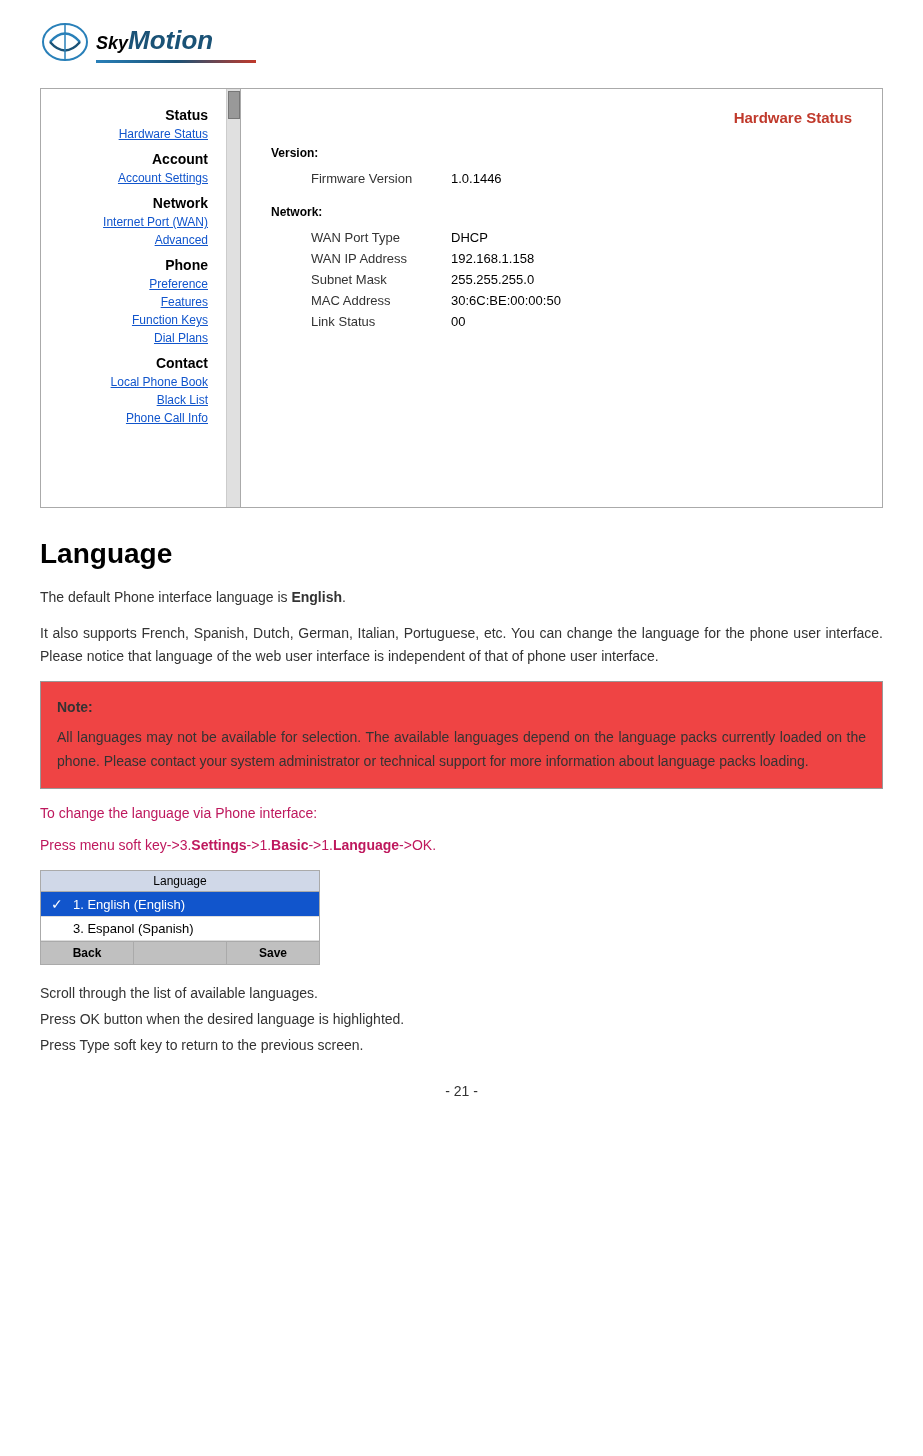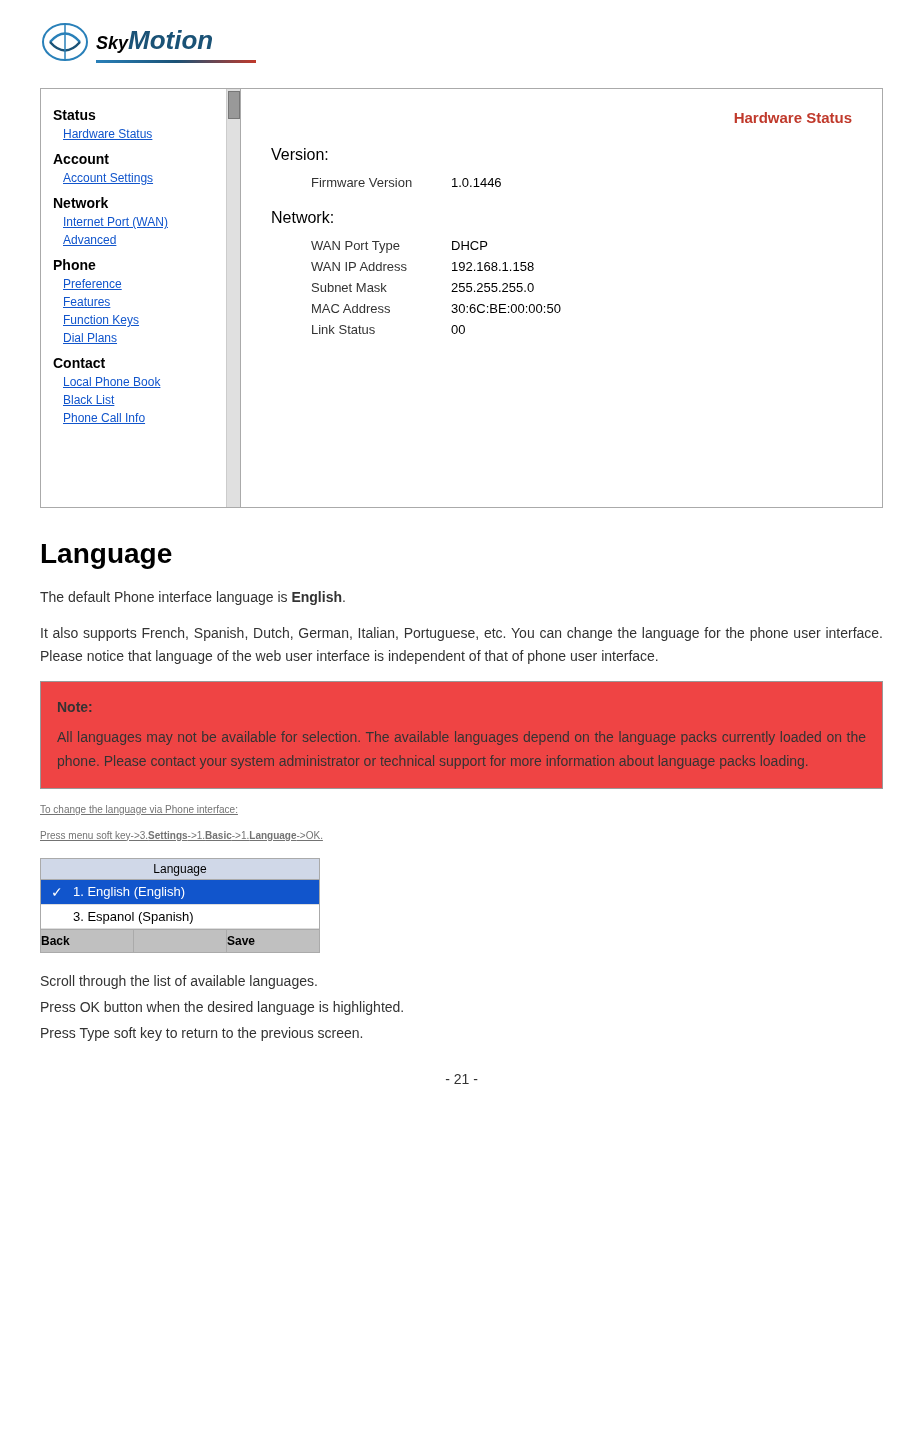--- a/index.html
+++ b/index.html
@@ -62,22 +62,22 @@
       font-size: 15px;
       font-weight: bold;
       text-align: right;
       margin-bottom: 20px;
     }
 
     .status-section {
       margin-bottom: 16px;
     }
     .status-section-label {
-      font-weight: normal;
-      font-size: 16px;
+      font-weight: bold;
+      font-size: 12px;
       color: #000;
       margin-bottom: 8px;
     }
     .status-row {
       display: flex;
       padding: 3px 0;
       font-size: 13px;
     }
     .status-row-label {
       width: 180px;
@@ -115,25 +115,24 @@
       font-size: 14px;
       line-height: 1.7;
       text-align: justify;
     }
     .note-box .note-title {
       font-weight: bold;
       margin-bottom: 6px;
     }
 
     .instruction-para {
-      font-size: 10px;
+      font-size: 14px;
       margin-bottom: 10px;
-      color: #737373;
+      color: #be185d;
       line-height: 1.6;
-      text-decoration: underline;
     }
     .instruction-para strong { font-weight: bold; }
 
     
     .lang-picker {
       border: 1px solid #aaa;
       width: 280px;
       margin: 14px 0 20px 0;
       font-size: 13px;
       font-family: Arial, sans-serif;
@@ -167,21 +166,21 @@
       color: #1155cc;
       font-size: 14px;
     }
     .lang-picker-footer {
       display: flex;
       background: #c0c0c0;
       border-top: 1px solid #aaa;
     }
     .lang-picker-btn {
       flex: 1;
-      text-align: left;
+      text-align: center;
       padding: 4px 0;
       font-size: 12px;
       font-weight: bold;
       color: #000;
       border-right: 1px solid #aaa;
       cursor: pointer;
     }
     .lang-picker-btn:last-child { border-right: none; }
 
     .scroll-para {
@@ -216,21 +215,21 @@
     </div>
   </div>
 </div>
 
 <div class="main-frame">
 
   <div class="sidebar">
     <div style="position:absolute;right:0;top:0;width:14px;height:100%;background:#e0e0e0;border-left:1px solid #ccc;">
       <div style="width:12px;height:28px;background:#999;border:1px solid #777;margin:2px auto;"></div>
     </div>
-    <div style="padding-right:14px;">
+    <div style="padding-right:20px;text-align:right;">
 
       <div class="sidebar-section-title">Status</div>
       <a class="sidebar-link">Hardware Status</a>
 
       <div class="sidebar-section-title">Account</div>
       <a class="sidebar-link">Account Settings</a>
 
       <div class="sidebar-section-title">Network</div>
       <a class="sidebar-link">Internet Port (WAN)</a>
       <a class="sidebar-link">Advanced</a>

